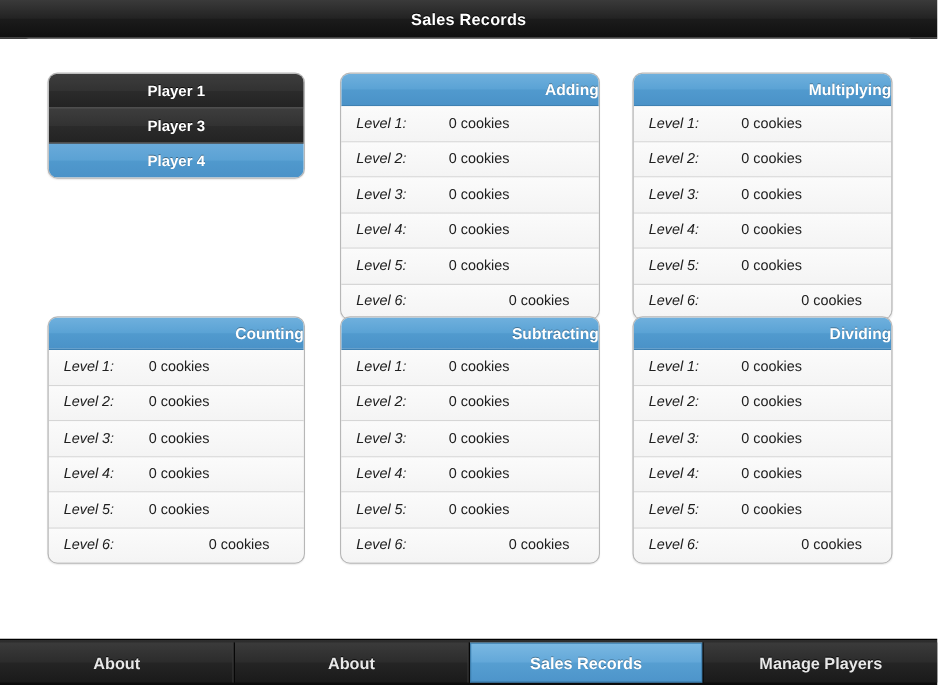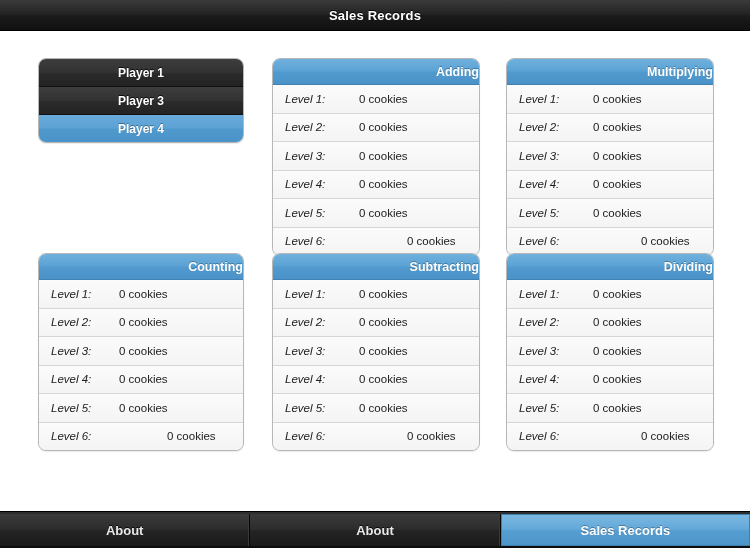--- a/index.html
+++ b/index.html
@@ -279,13 +279,16 @@
 <div class="tabbar" id="tabbar">
     <div class="tab">
       <span>About</span>
     </div>
     <div class="tab">
       <span>About</span>
     </div>
     <div class="tab active">
       <span>Sales Records</span>
     </div>
+    <div class="tab">
+      <span>Manage Players</span>
+    </div>
   </div>
 
 </body></html>

